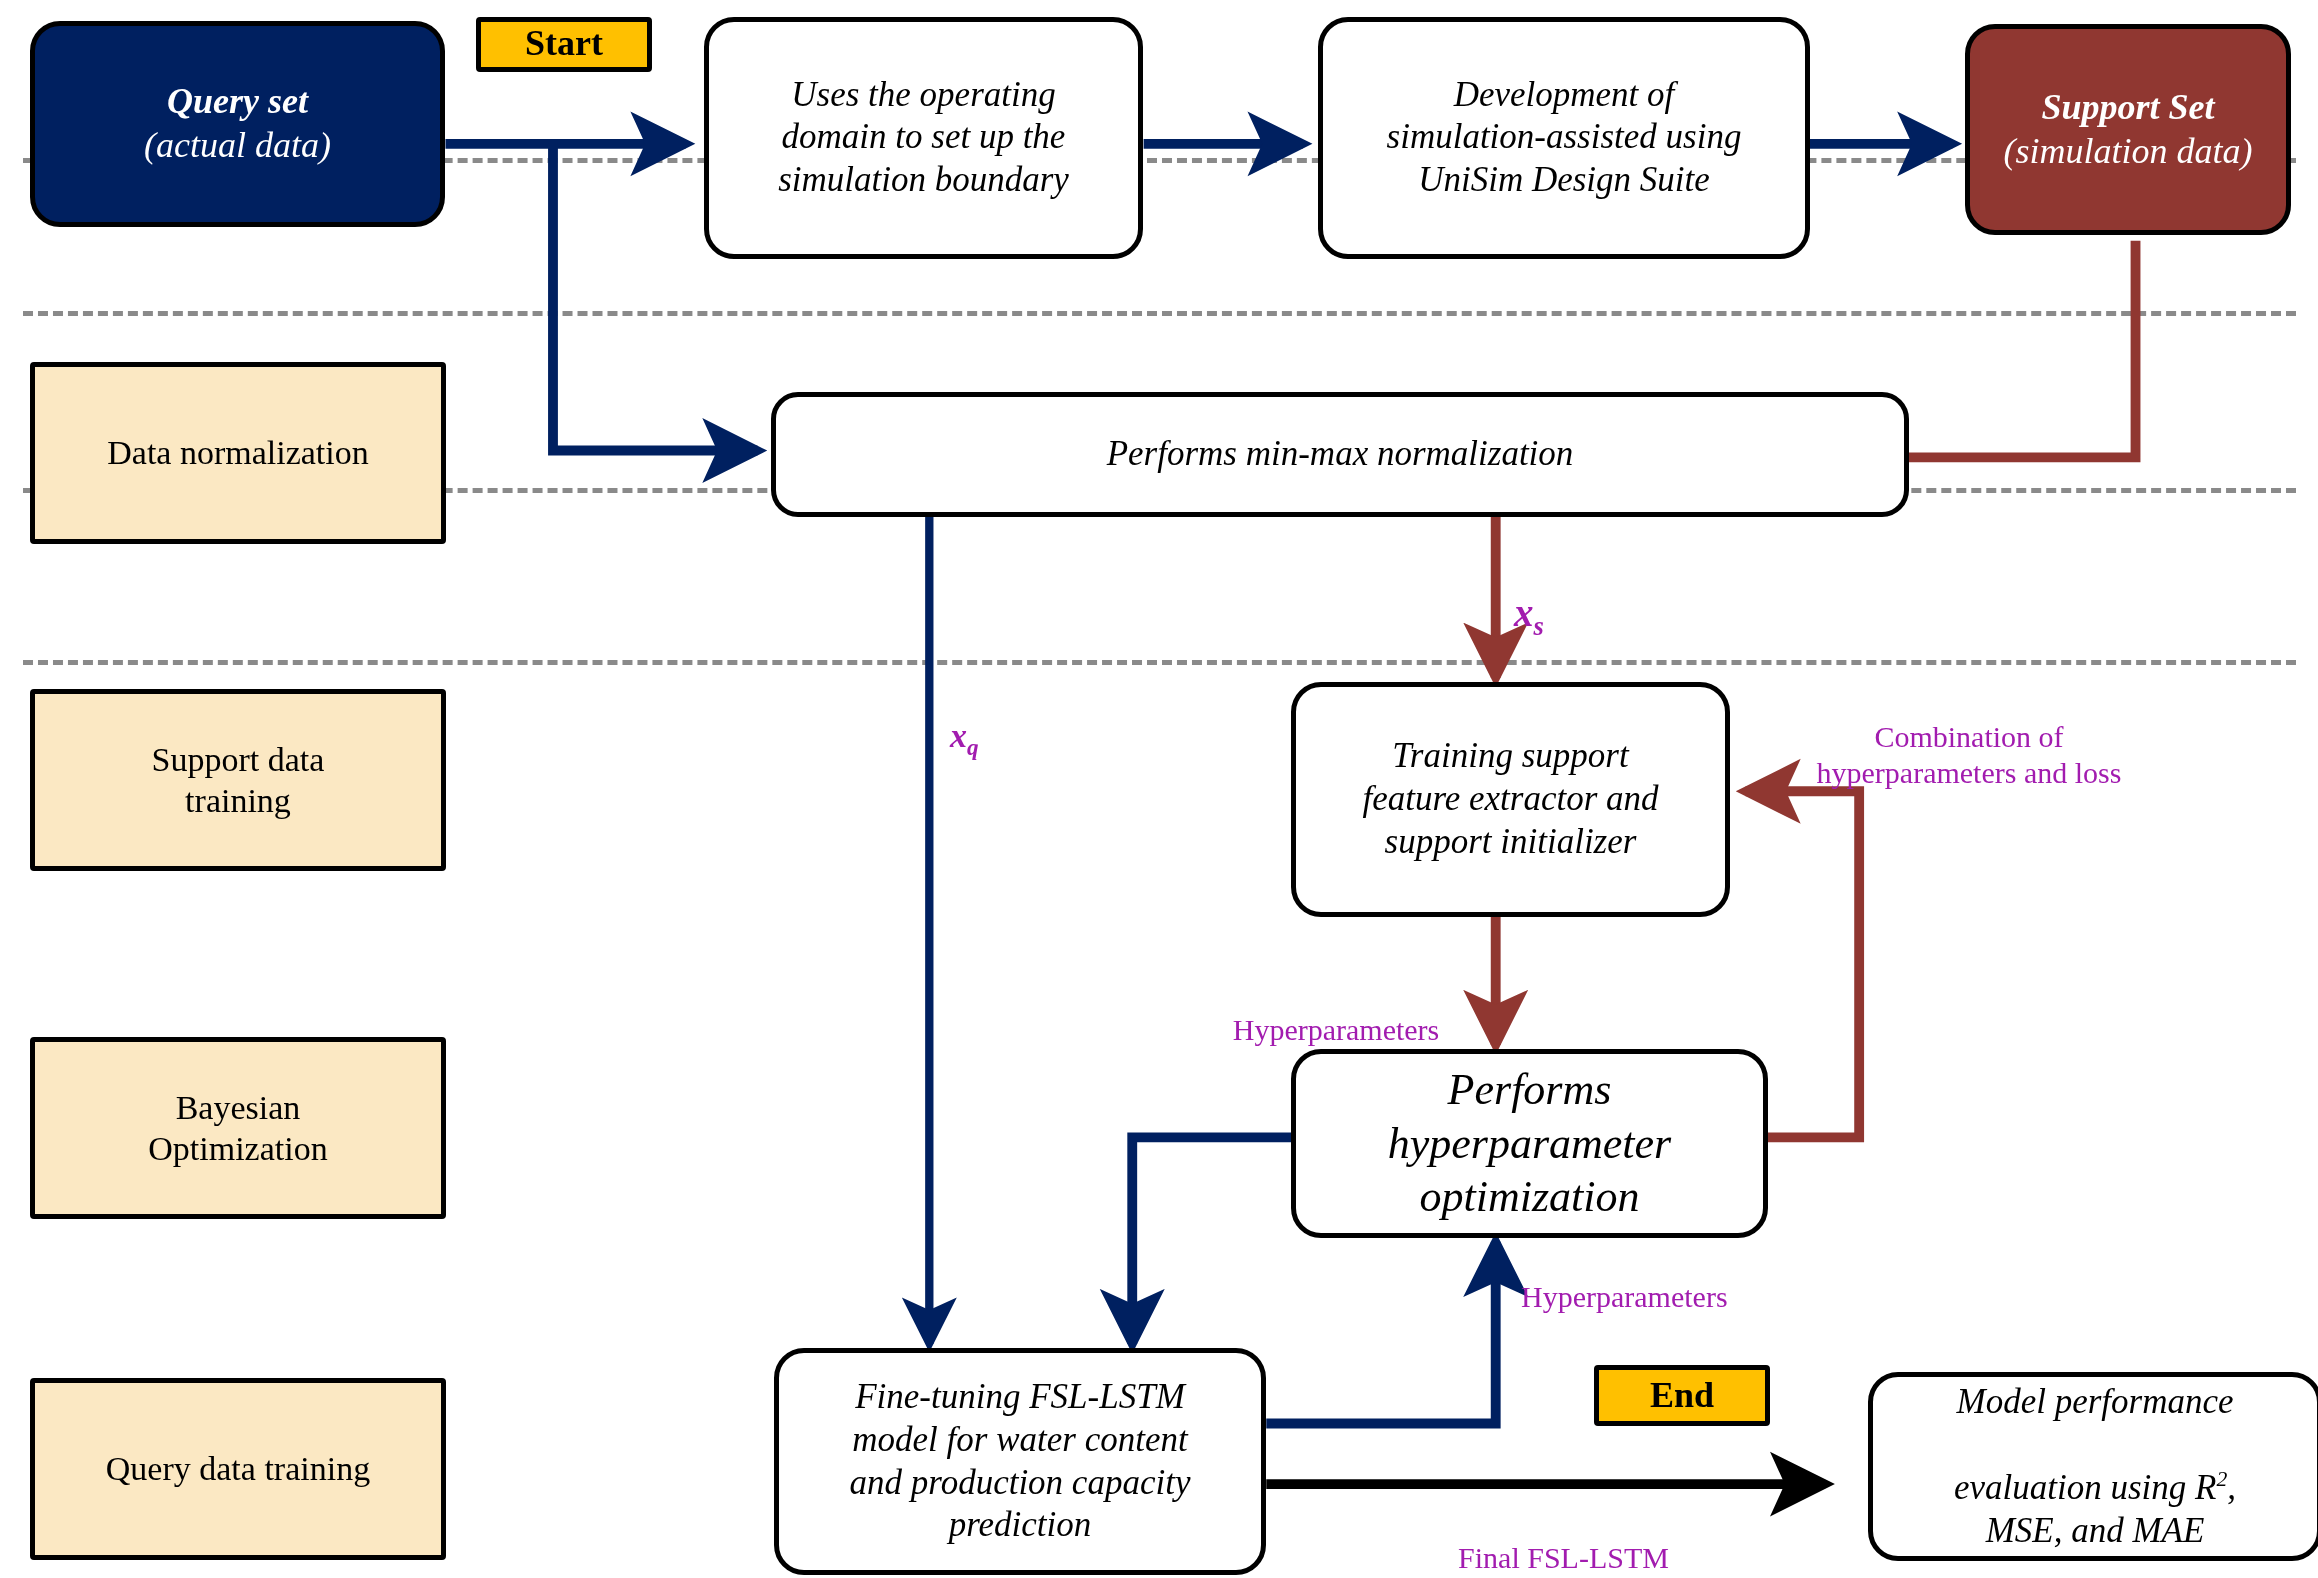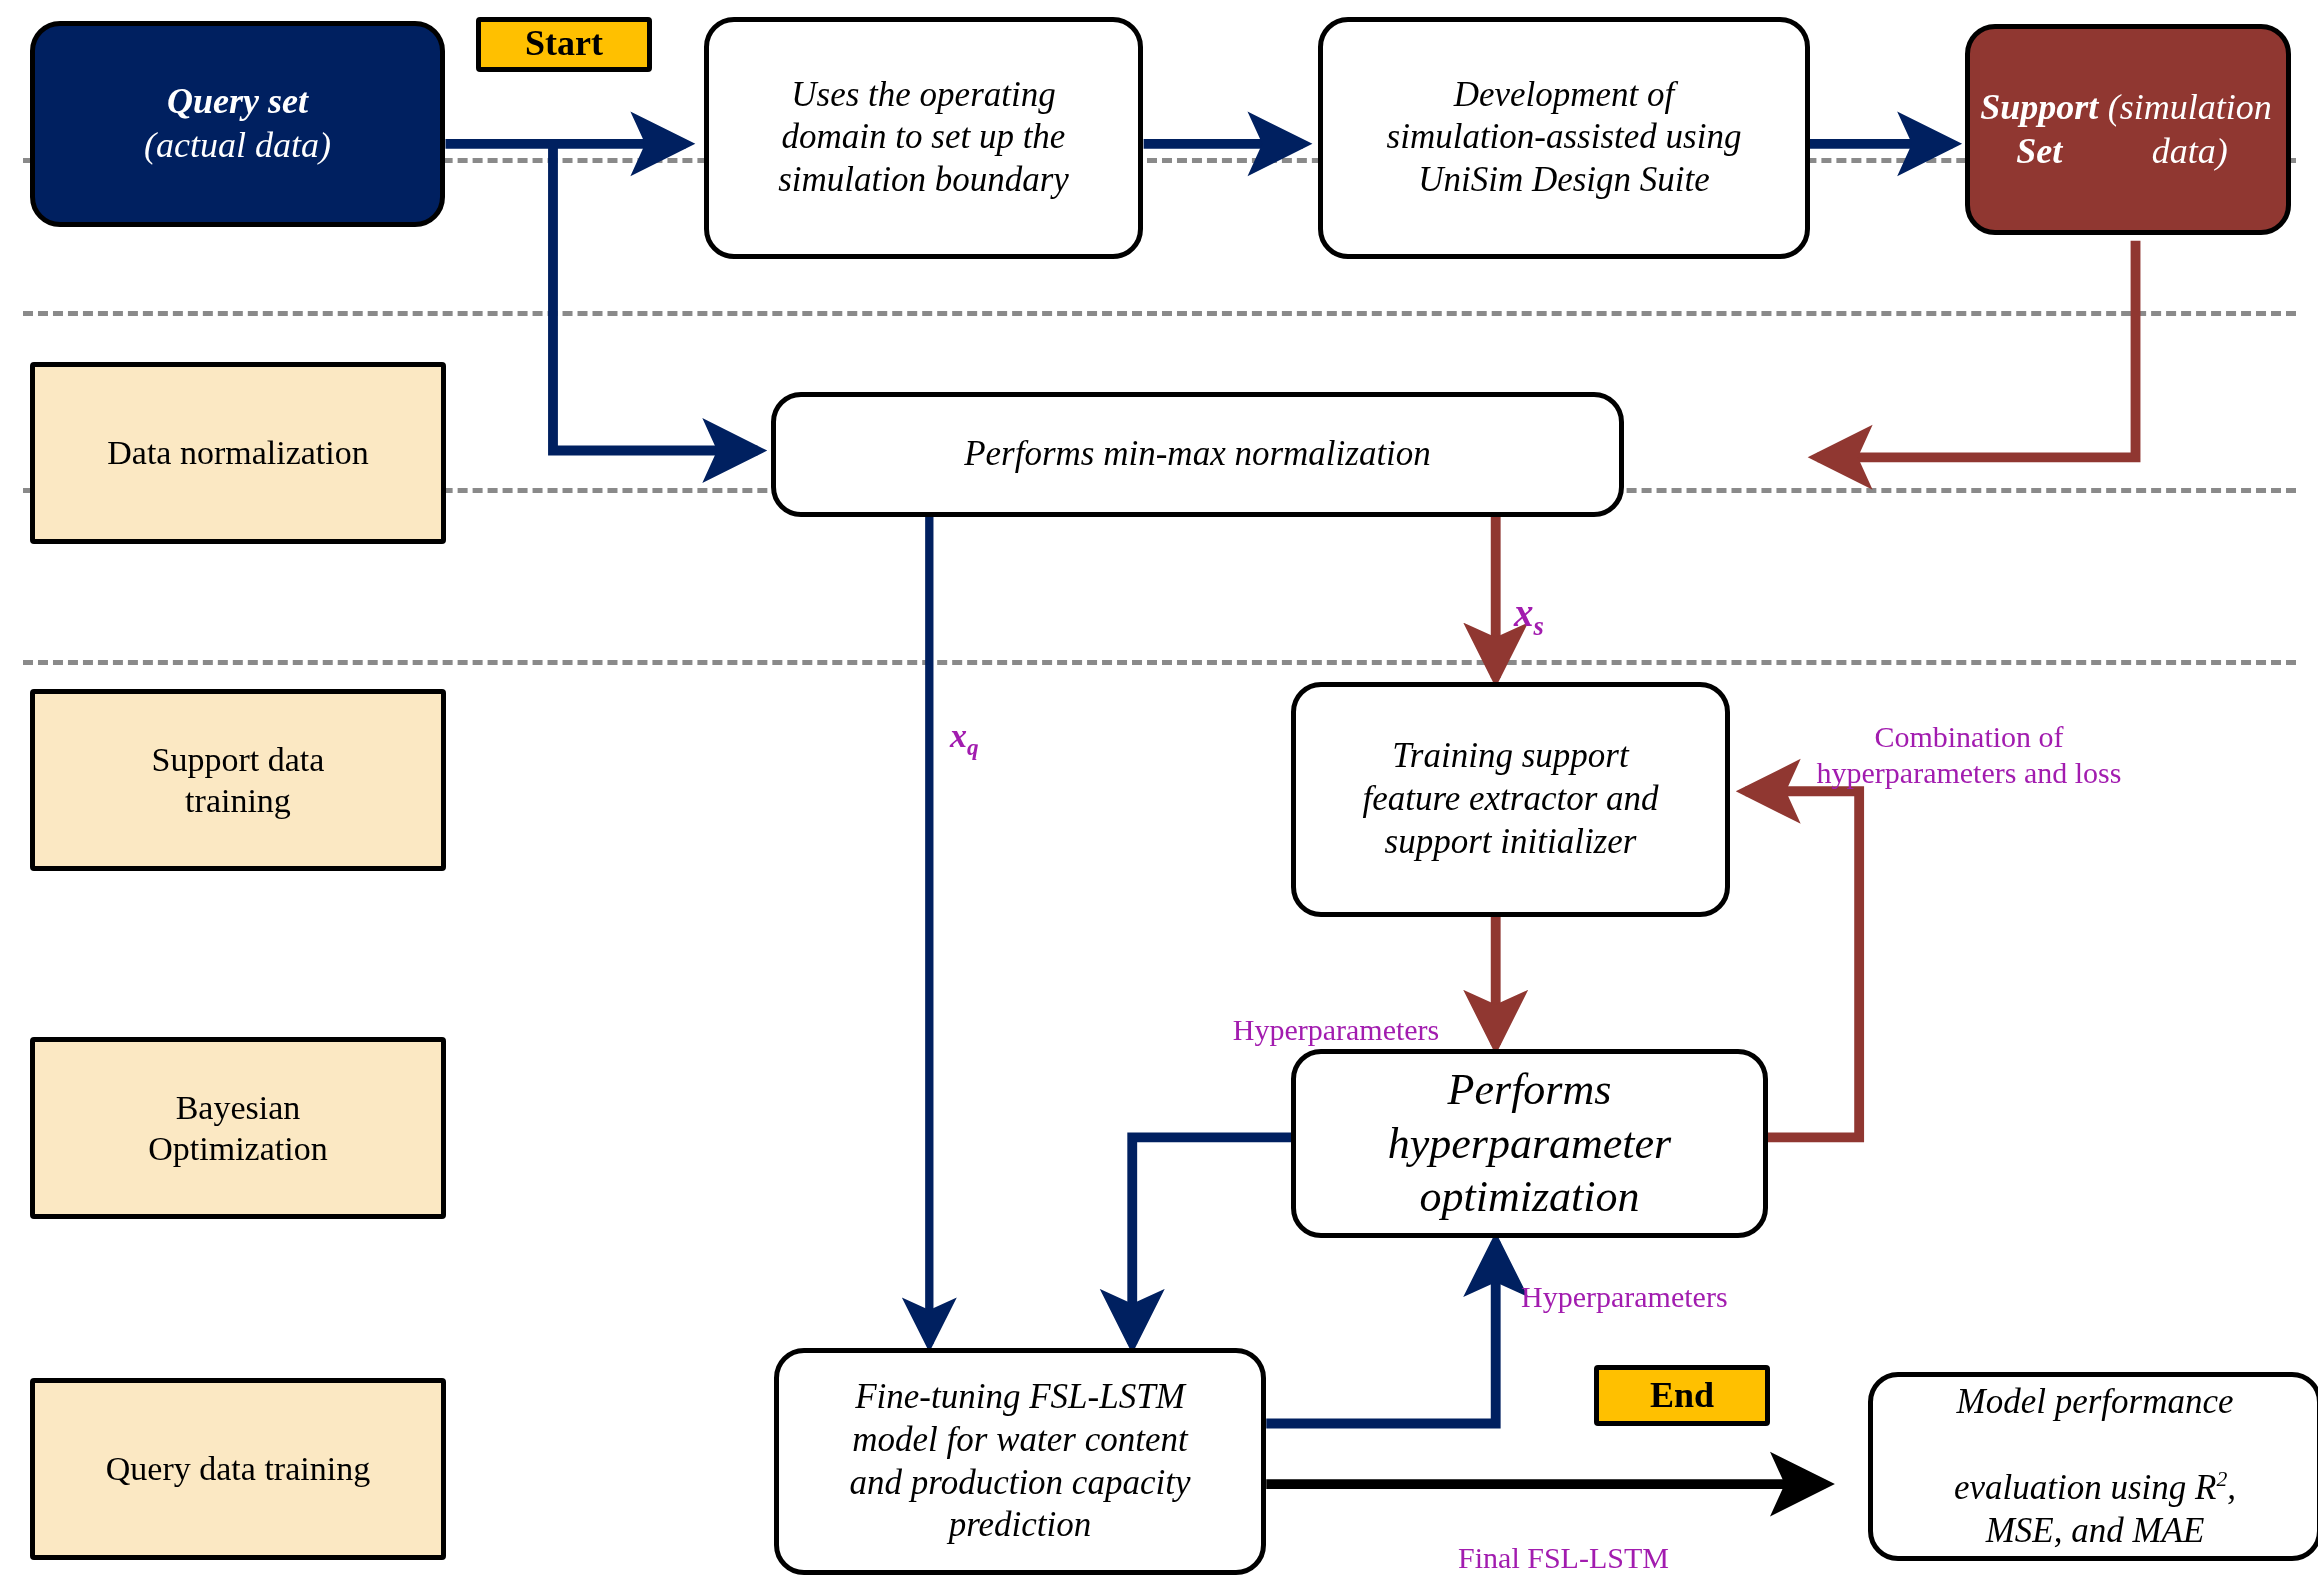--- a/index.html
+++ b/index.html
@@ -168,26 +168,26 @@
 domain to set up the
 simulation boundary</span>
   </div>
 
   <div class="node rounded" style="left:1318px; top:16.7px; width:492px; height:242px; font-size:35px;">
     <span>Development of
 simulation-assisted using
 UniSim Design Suite</span>
   </div>
 
-  <div class="node rounded maroon" style="left:1965px; top:24px; width:326px; height:211px; font-size:36px; flex-direction:row;">
+  <div class="node rounded maroon" style="left:1965px; top:24px; width:326px; height:211px; font-size:36px; flex-direction:column;">
     <span>Support Set</span>
     <span style="font-weight:normal">(simulation data)</span>
   </div>
 
-  <div class="node rounded" style="left:771px; top:392px; width:853px; height:125px; font-size:35px;">
+  <div class="node rounded" style="left:771px; top:392px; width:1138px; height:125px; font-size:35px;border-radius:27px;">
     <span>Performs min-max normalization</span>
   </div>
 
   <div class="node rounded" style="left:1291px; top:682px; width:439px; height:235px; font-size:35px;">
     <span>Training support
 feature extractor and
 support initializer</span>
   </div>
 
   <div class="node rounded" style="left:1291px; top:1049px; width:477px; height:189px; font-size:44px;">

